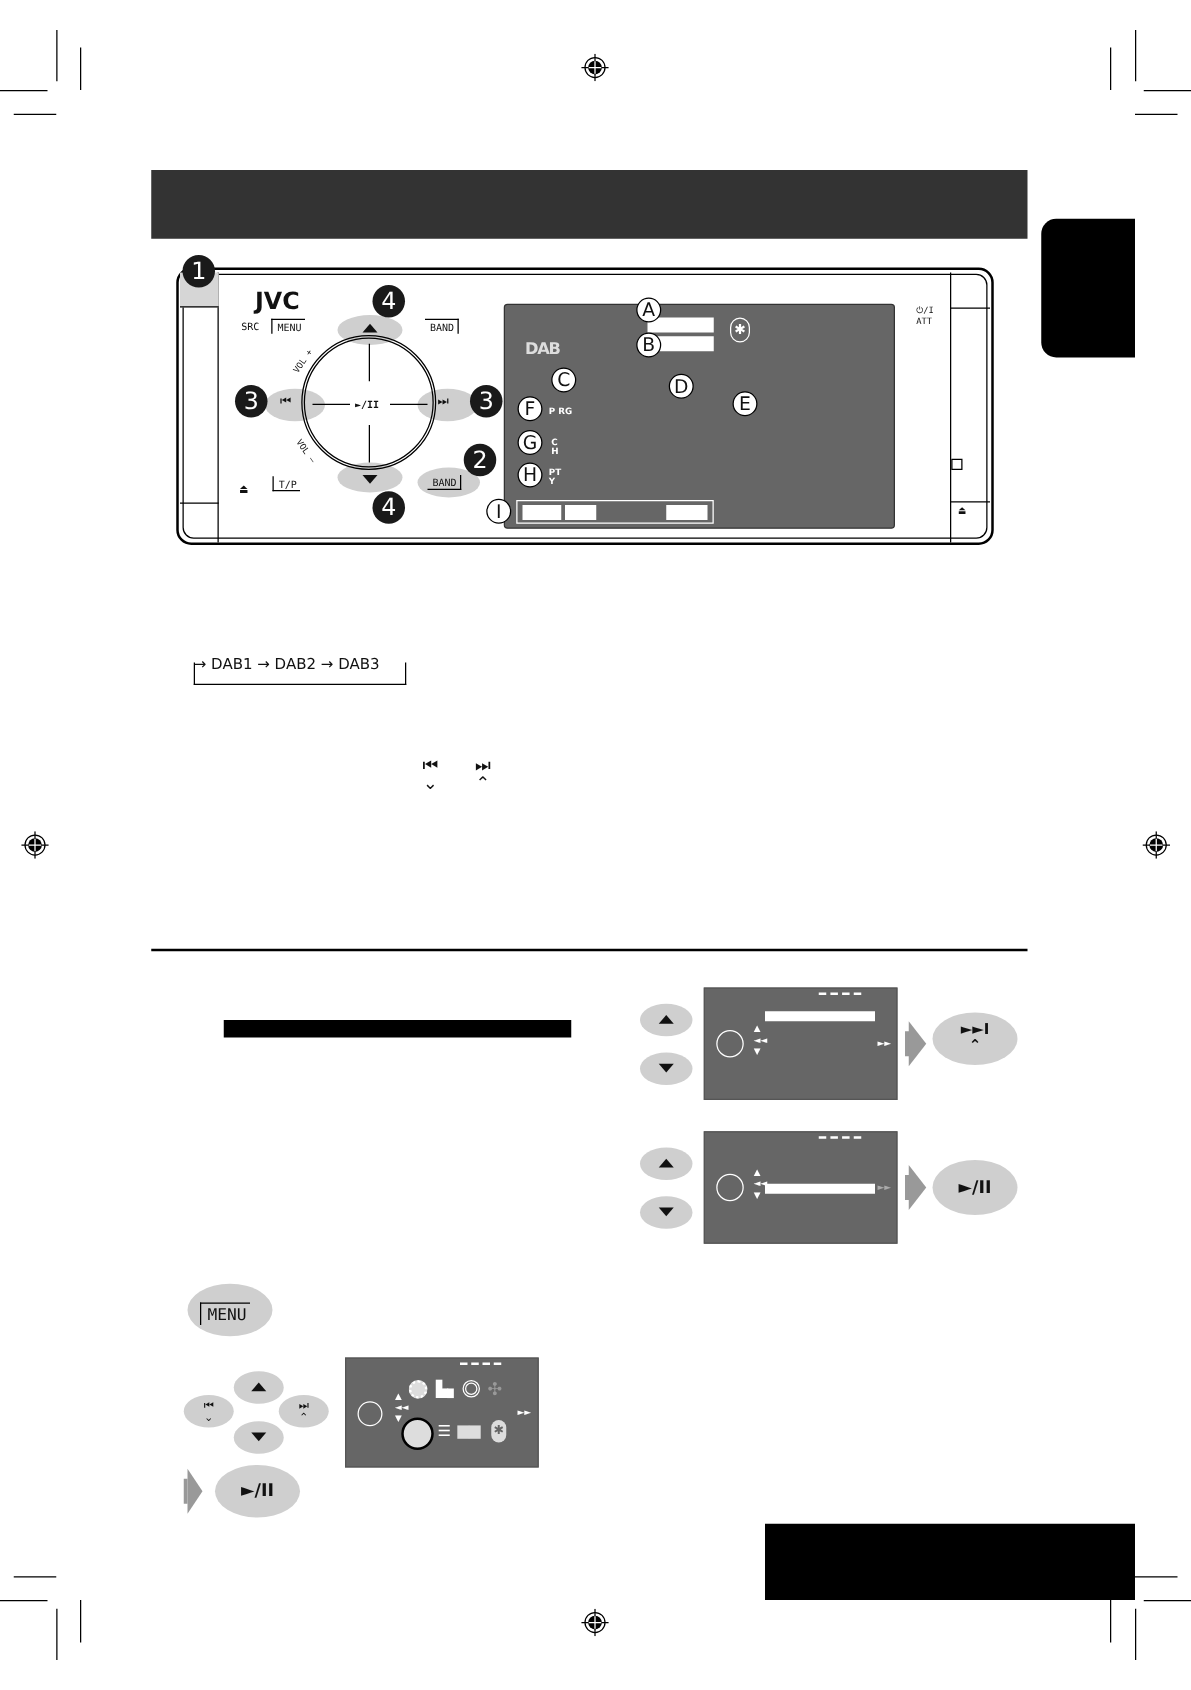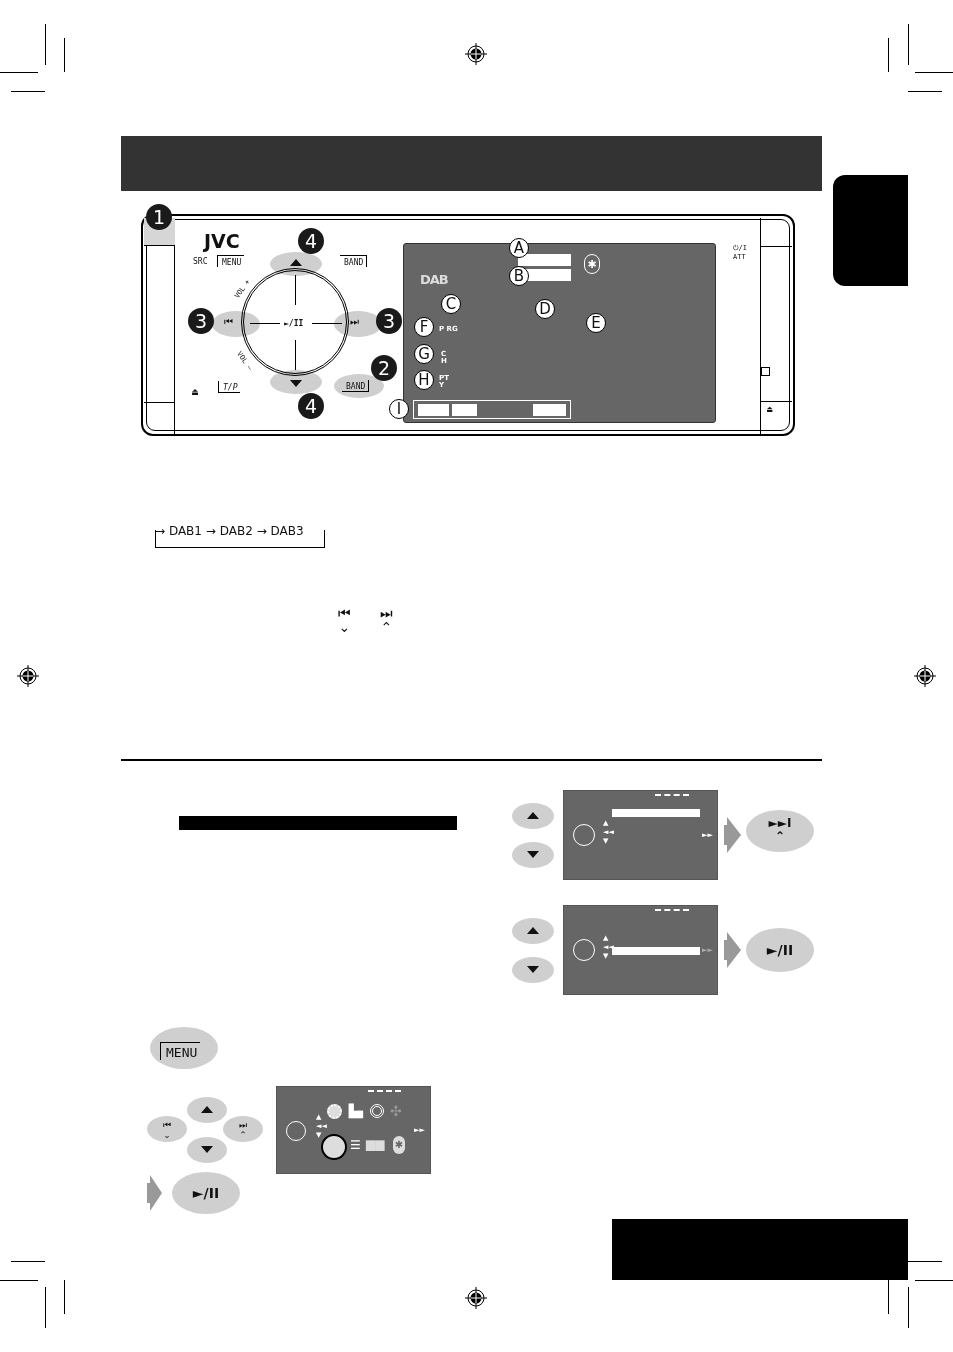--- a/index.html
+++ b/index.html
@@ -22,21 +22,21 @@
   .dev-left-line { position: absolute; left: 144px; top: 402px; width: 31px; height: 1px; background: #000; }
   .dev-right-strip { position: absolute; left: 760px; top: 218px; width: 1px; height: 216px; background: #000; }
   .dev-right-line1 { position: absolute; left: 760px; top: 246px; width: 32px; height: 1px; background: #000; }
   .dev-right-line2 { position: absolute; left: 760px; top: 401px; width: 32px; height: 1px; background: #000; }
   .dev-small-box { position: absolute; left: 761px; top: 367px; width: 9px; height: 9px; border: 1px solid #000; background: #fff; }
   .jvc { position: absolute; left: 204px; top: 230px; font-weight: bold; font-size: 19px; letter-spacing: 0; font-family: "DejaVu Sans", sans-serif; }
   .tiny { position: absolute; font-size: 8px; font-family: "DejaVu Sans Mono", monospace; }
   .bracket-btn { position: absolute; font-size: 8px; font-family: "DejaVu Sans Mono", monospace; padding: 2px 3px 0 4px; }
   .bracket-l { border-left: 1px solid #000; border-top: 1px solid #000; }
   .bracket-r { border-right: 1px solid #000; border-top: 1px solid #000; }
-  .bracket-lb { border-left: 1px solid #000; border-bottom: 1px solid #000; font-style: italic; }
+  .bracket-lb { border-left: 1px solid #000; border-bottom: 1px solid #000; }
   .bracket-rb { border-right: 1px solid #000; border-bottom: 1px solid #000; }
   .pill { position: absolute; background: #cfcfcf; border-radius: 50%; }
   .dial { position: absolute; left: 241px; top: 268px; width: 108px; height: 108px; border: 3px double #000; border-radius: 50%; }
   .num-badge { position: absolute; width: 26px; height: 26px; border-radius: 50%; background: #1a1a1a; color: #fff; font-size: 19px; text-align: center; line-height: 26px; font-family: "DejaVu Sans", sans-serif; }
   .screen { position: absolute; left: 403px; top: 243px; width: 313px; height: 180px; background: #666666; border: 1px solid #333; border-radius: 3px; }
   .circ-letter { position: absolute; width: 20px; height: 20px; border-radius: 50%; background: #fff; border: 1px solid #000; text-align: center; line-height: 18px; font-size: 15px; font-family: "DejaVu Sans", sans-serif; }
   .white-box { position: absolute; background: #fff; }
   .lcd-small { position: absolute; color: #fff; font-size: 7px; font-family: "DejaVu Sans", sans-serif; font-weight: bold; line-height: 7px; }
 
   .flow { position: absolute; left: 155px; top: 524px; font-family: "DejaVu Sans", sans-serif; font-size: 12px; color: #111; }

